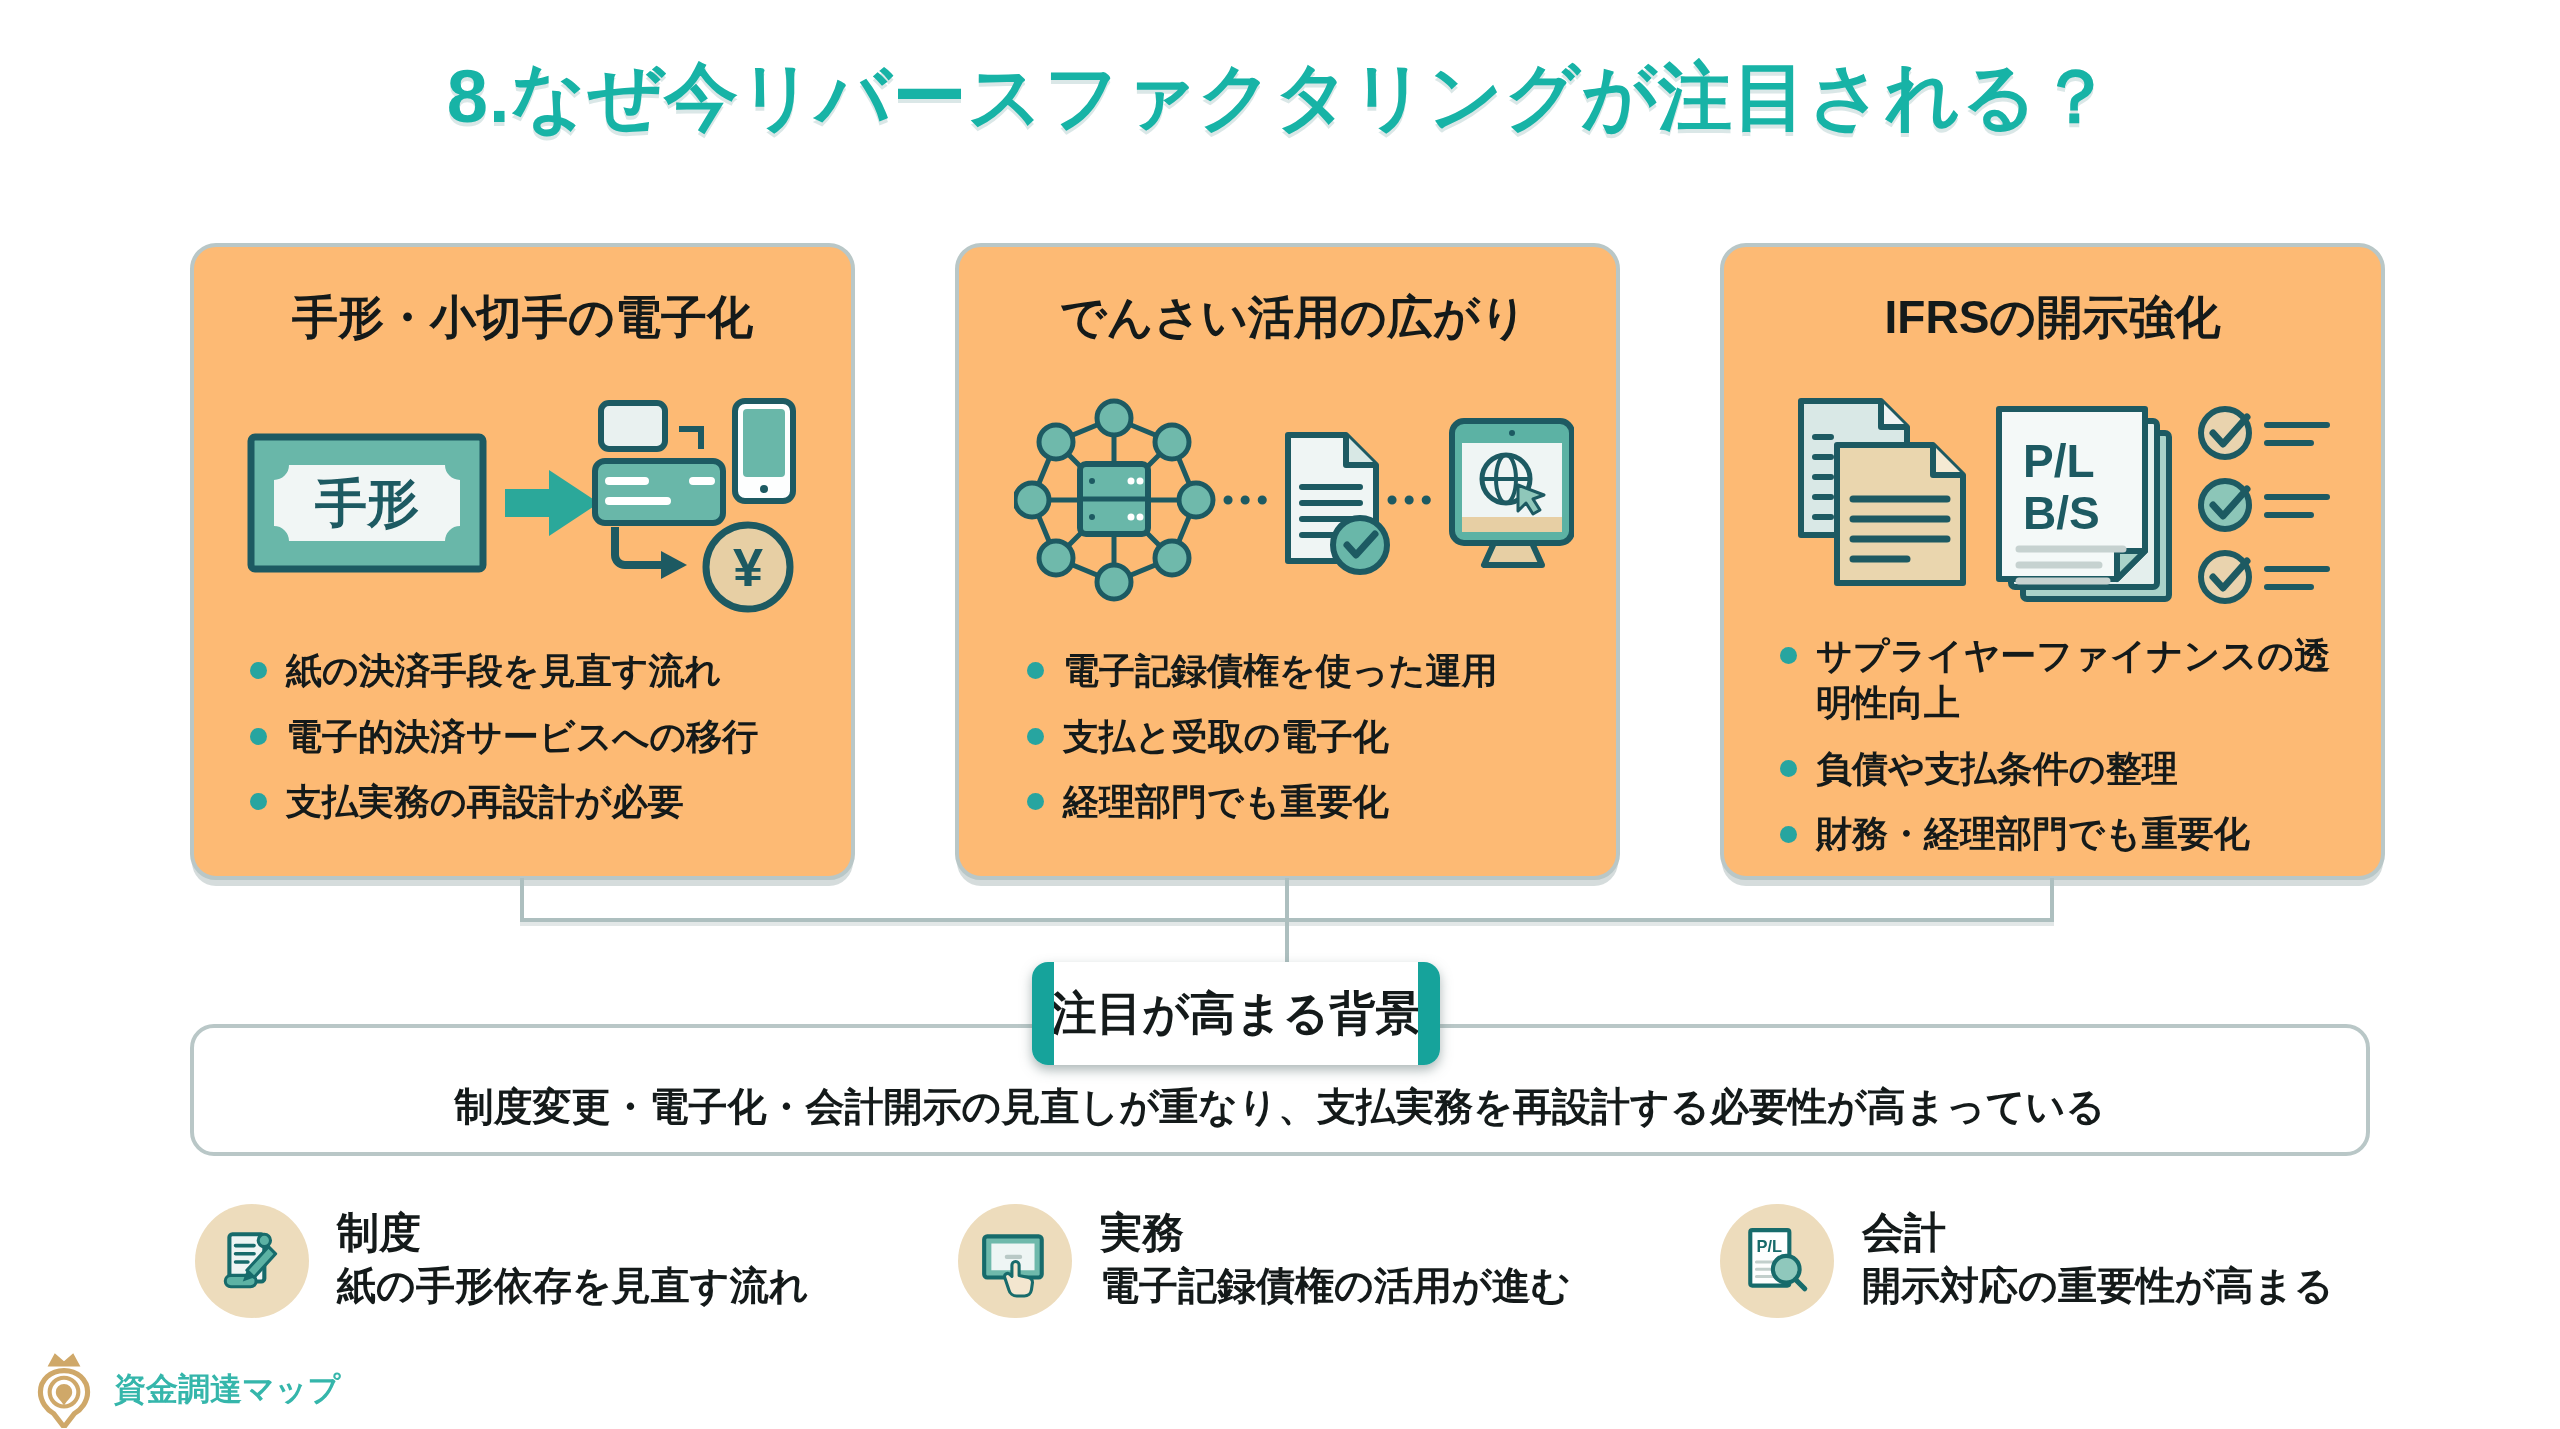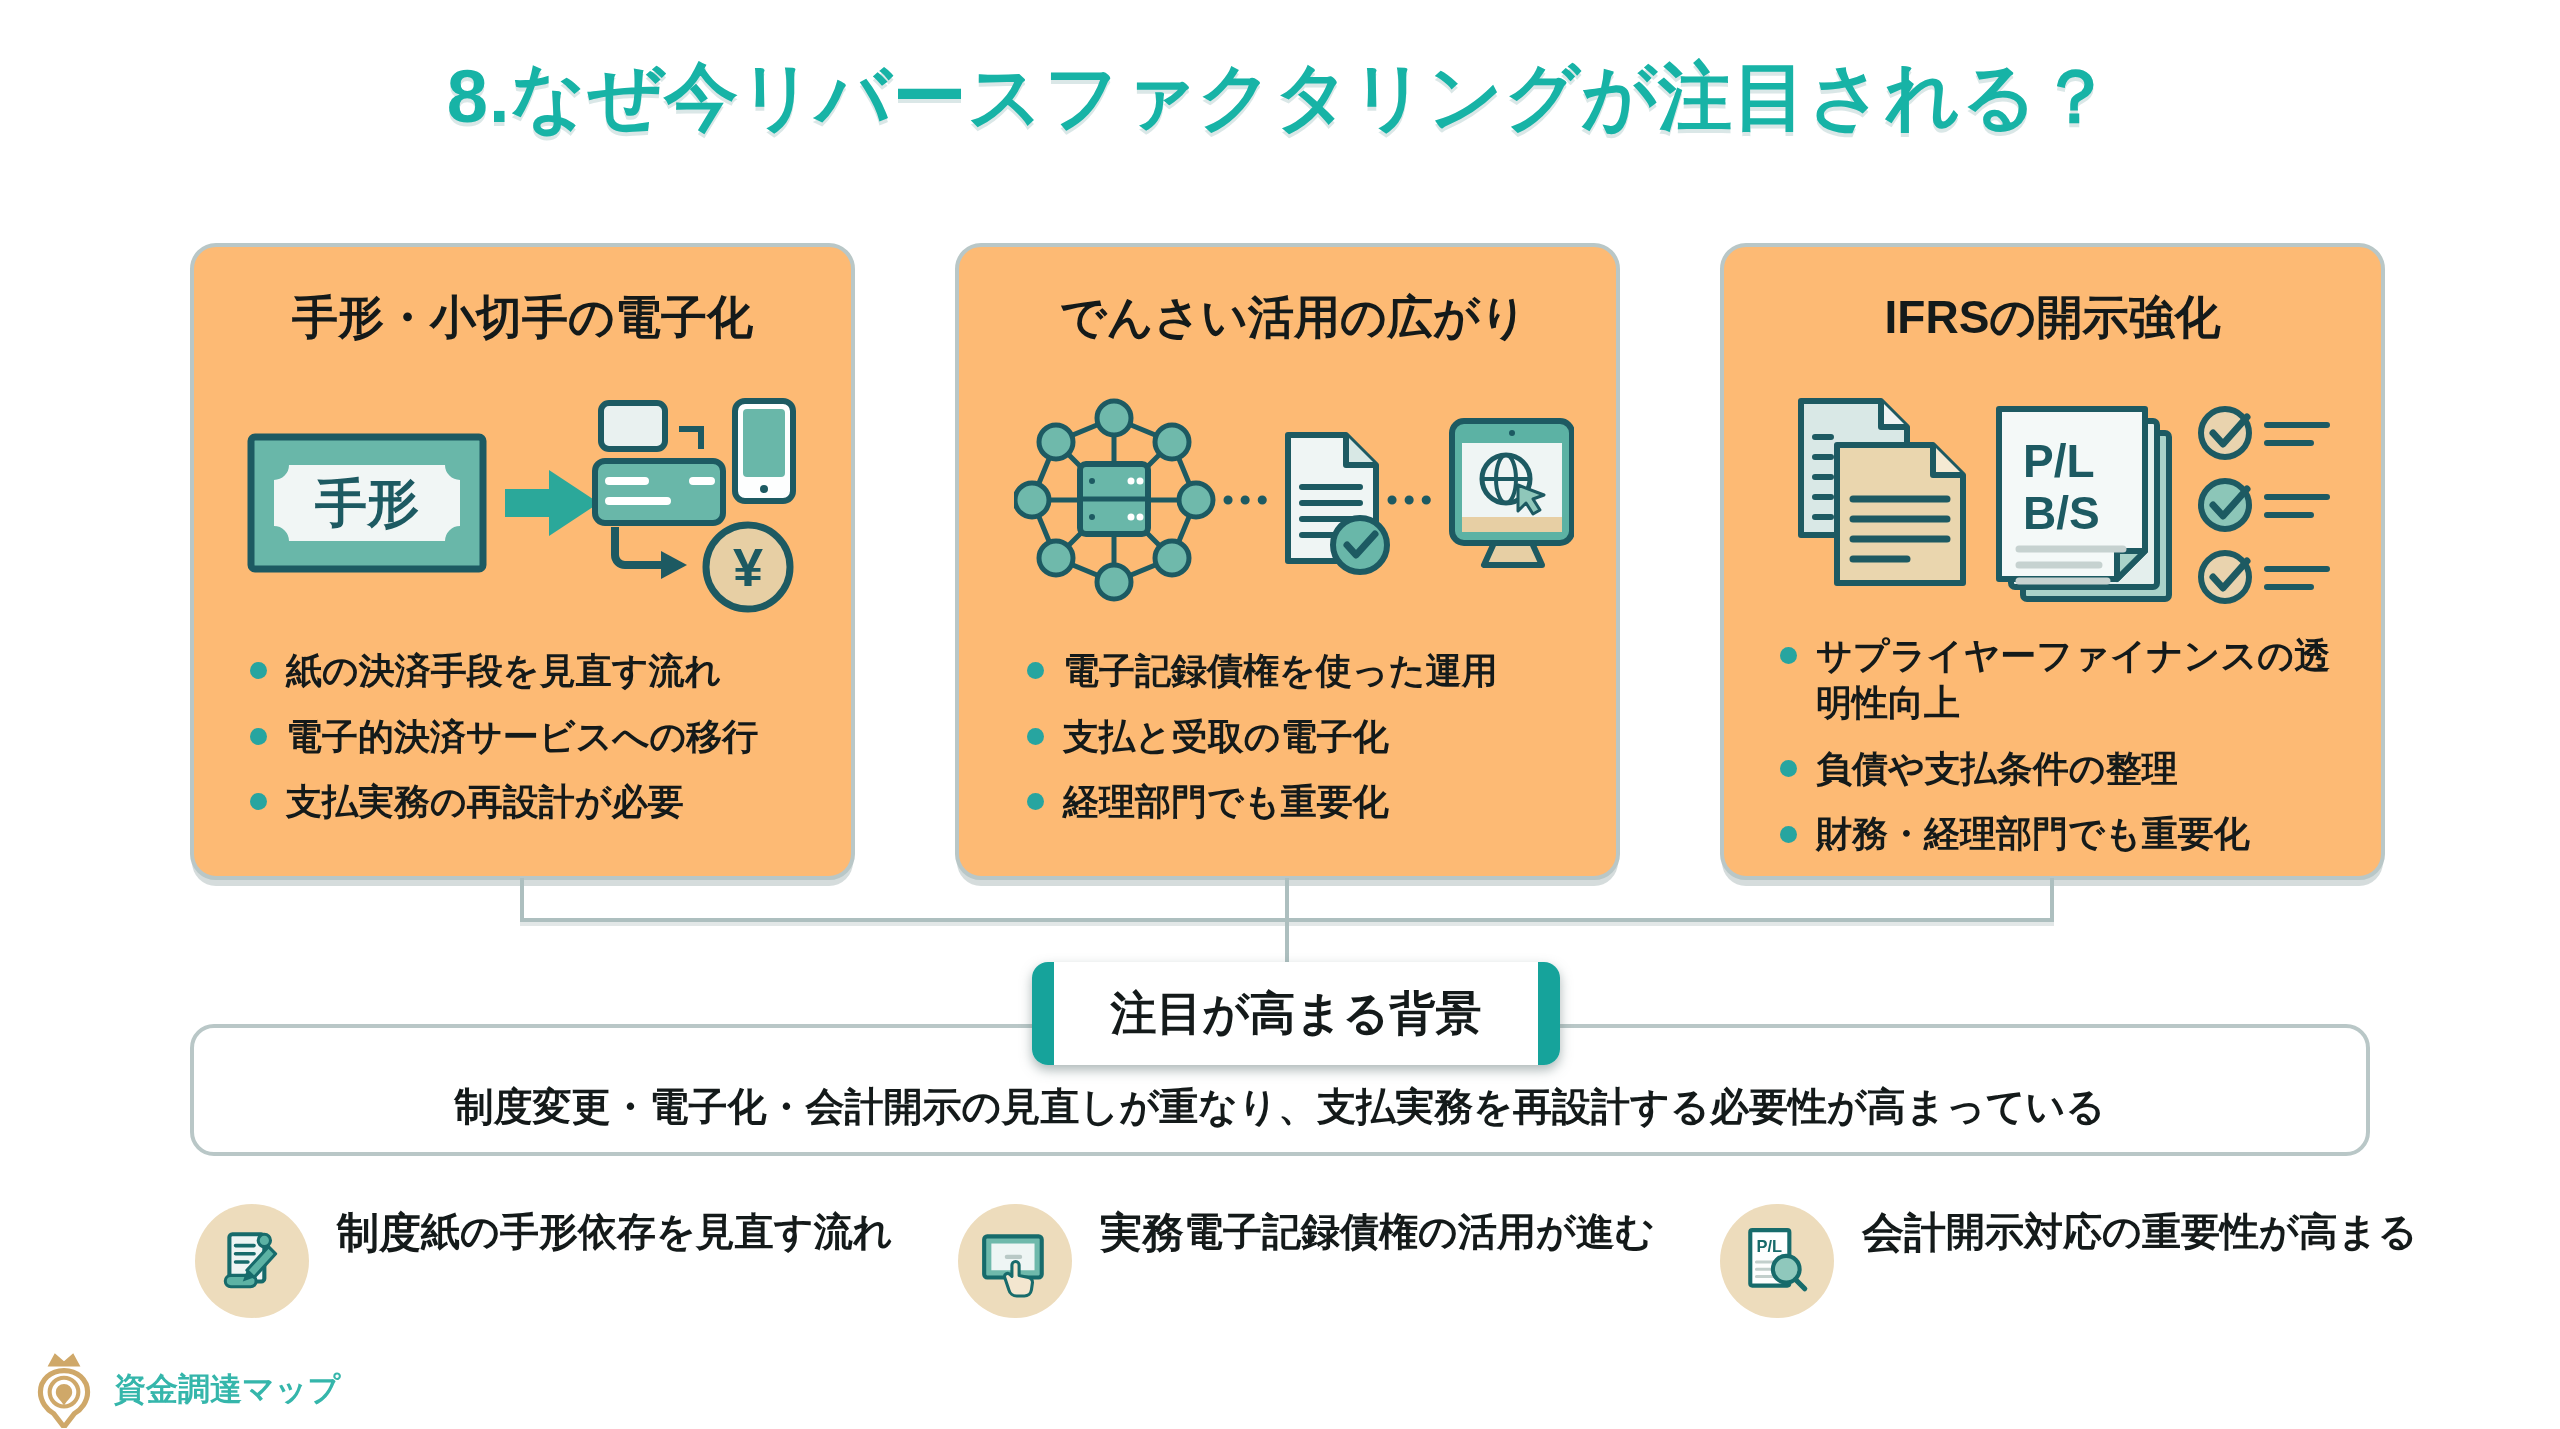--- a/index.html
+++ b/index.html
@@ -48,21 +48,21 @@
   
   .conn{position:absolute;background:#adbfbf;z-index:1;}
   .conn.shadowed{box-shadow:0 4px 0 rgba(160,176,176,0.30);}
   .conn-stub1{left:520px;top:878px;width:4px;height:44px;}
   .conn-stub3{left:2050px;top:878px;width:4px;height:44px;}
   .conn-h{left:520px;top:918px;width:1534px;height:4px;}
   .conn-stub2{left:1285px;top:878px;width:4px;height:90px;}
 
   
   .banner{
-    position:absolute;top:962px;left:1032px;width:528px;height:103px;
+    position:absolute;top:962px;left:1032px;width:408px;height:103px;
     background:#ffffff;border-radius:16px;overflow:hidden;
     box-shadow:0 5px 12px rgba(90,112,112,0.50);
     display:flex;align-items:center;justify-content:center;z-index:3;
   }
   .banner::before,.banner::after{
     content:"";position:absolute;top:0;bottom:0;width:22px;background:#16a39b;
   }
   .banner::before{left:0;}
   .banner::after{right:0;}
   .banner-label{font-size:46px;font-weight:800;color:#141a1a;white-space:nowrap;}
@@ -79,21 +79,21 @@
 
   
   .footer-item{position:absolute;top:1204px;display:flex;align-items:flex-start;gap:28px;}
   .footer-item.f1{left:195px;}
   .footer-item.f2{left:958px;}
   .footer-item.f3{left:1720px;}
   .footer-icon-circle{
     width:114px;height:114px;border-radius:50%;background:#eddcbc;flex:0 0 auto;
     display:flex;align-items:center;justify-content:center;
   }
-  .footer-text{display:flex;flex-direction:row;margin-top:2px;}
+  .footer-text{display:flex;flex-direction:column;margin-top:2px;}
   .footer-title{font-size:42px;font-weight:800;color:#141a1a;line-height:54px;}
   .footer-desc{font-size:39px;font-weight:700;color:#141a1a;line-height:52px;white-space:nowrap;}
 
   
   .logo{position:absolute;left:26px;top:1348px;display:flex;align-items:center;gap:12px;}
   .logo-text{font-size:32px;font-weight:700;color:#35b6ab;white-space:nowrap;}
 </style>
 </head>
 <body>
 

